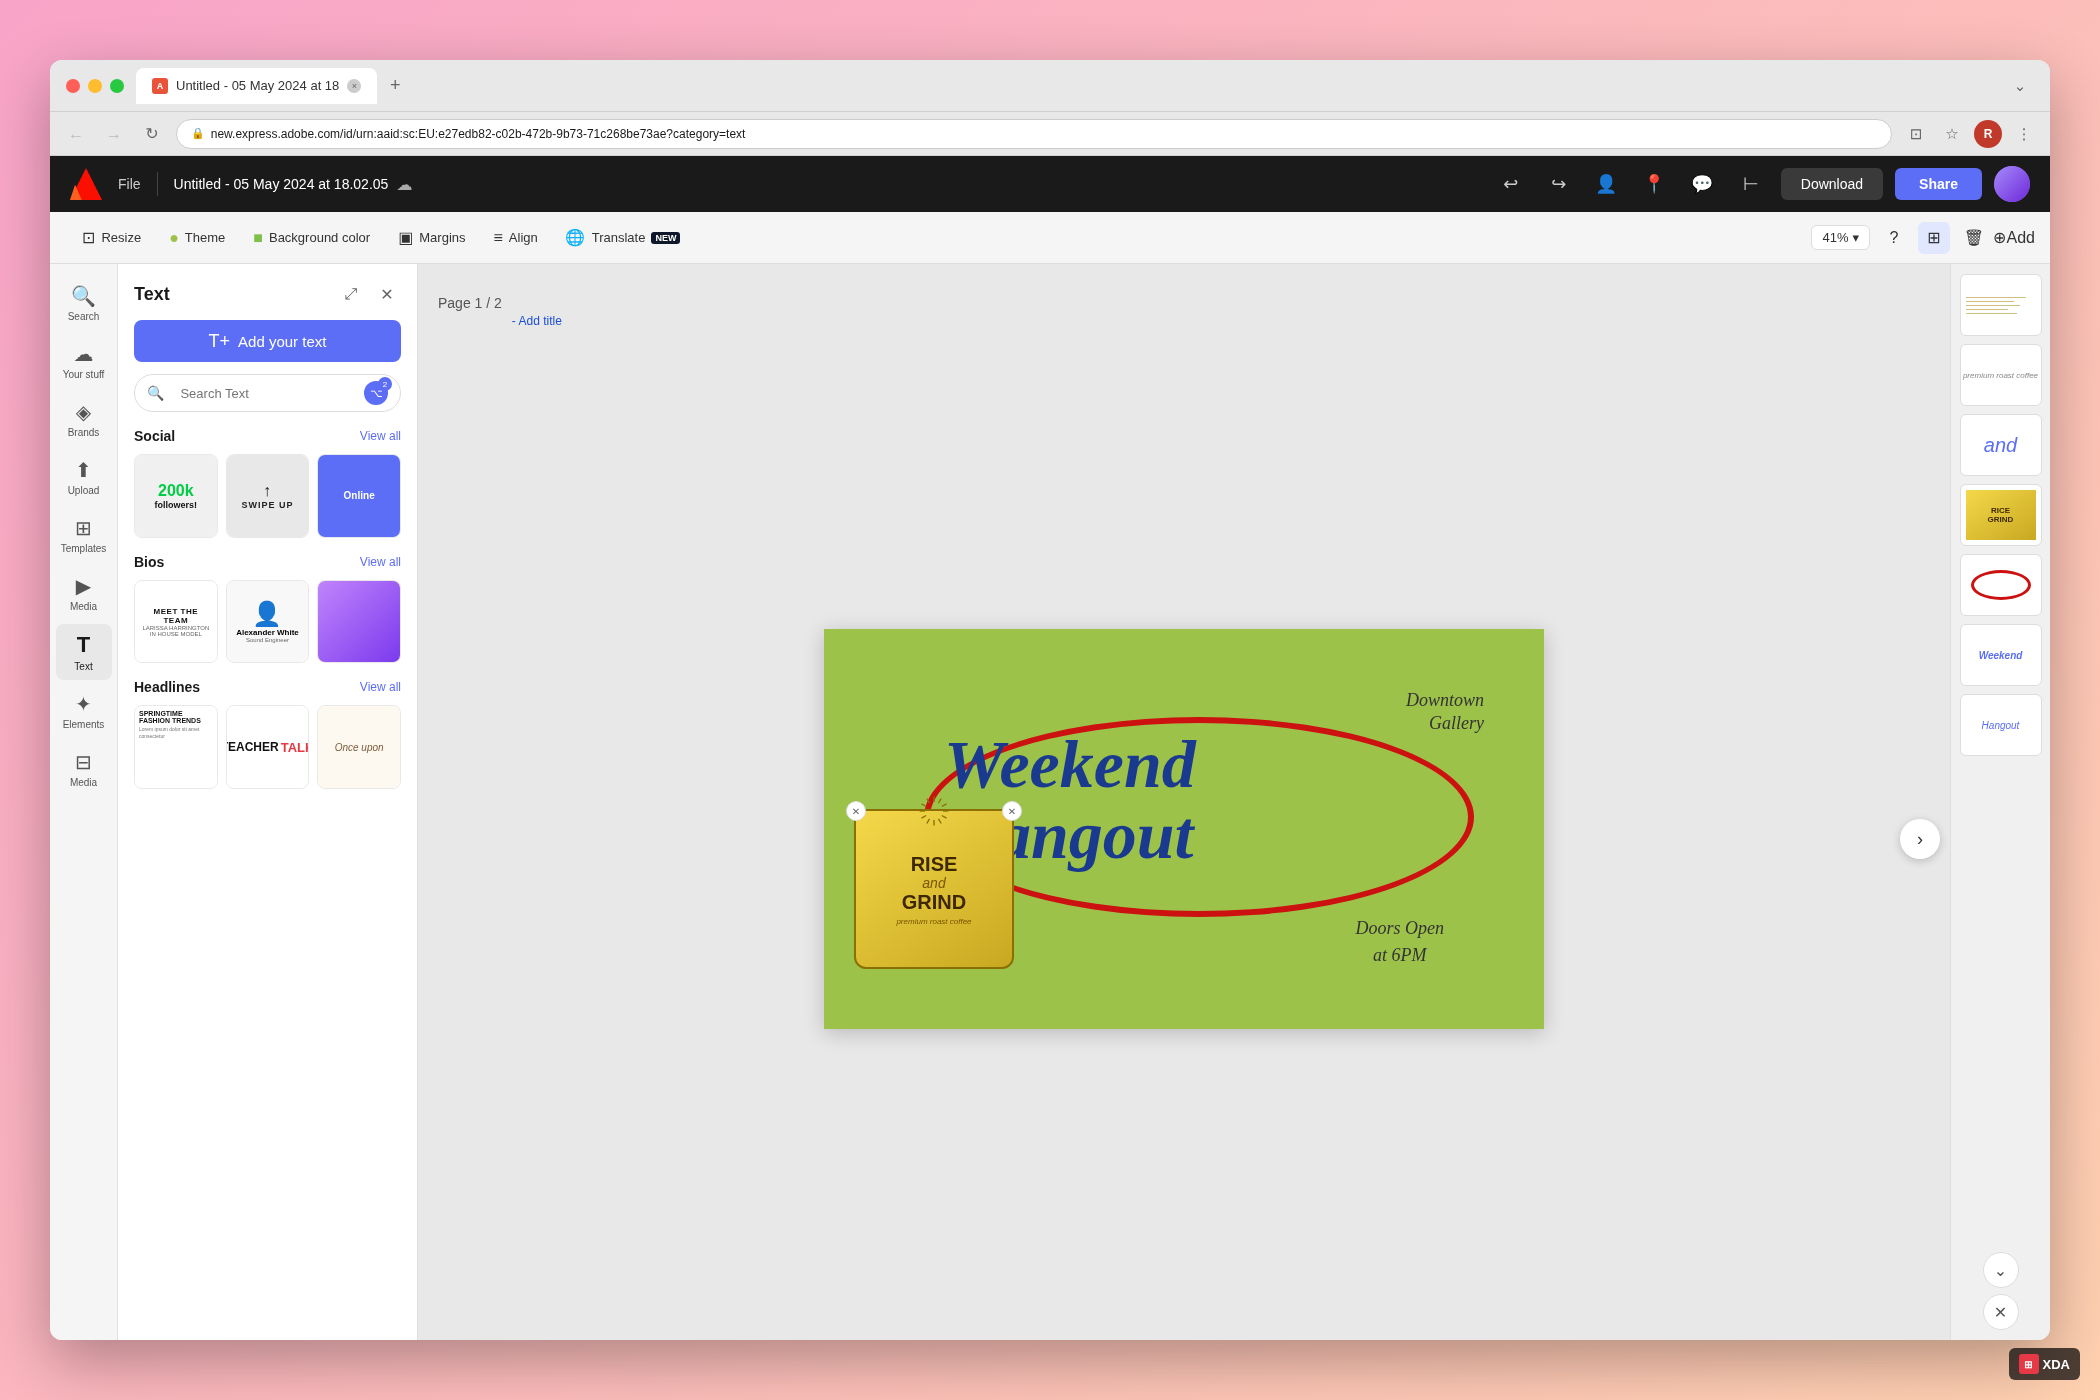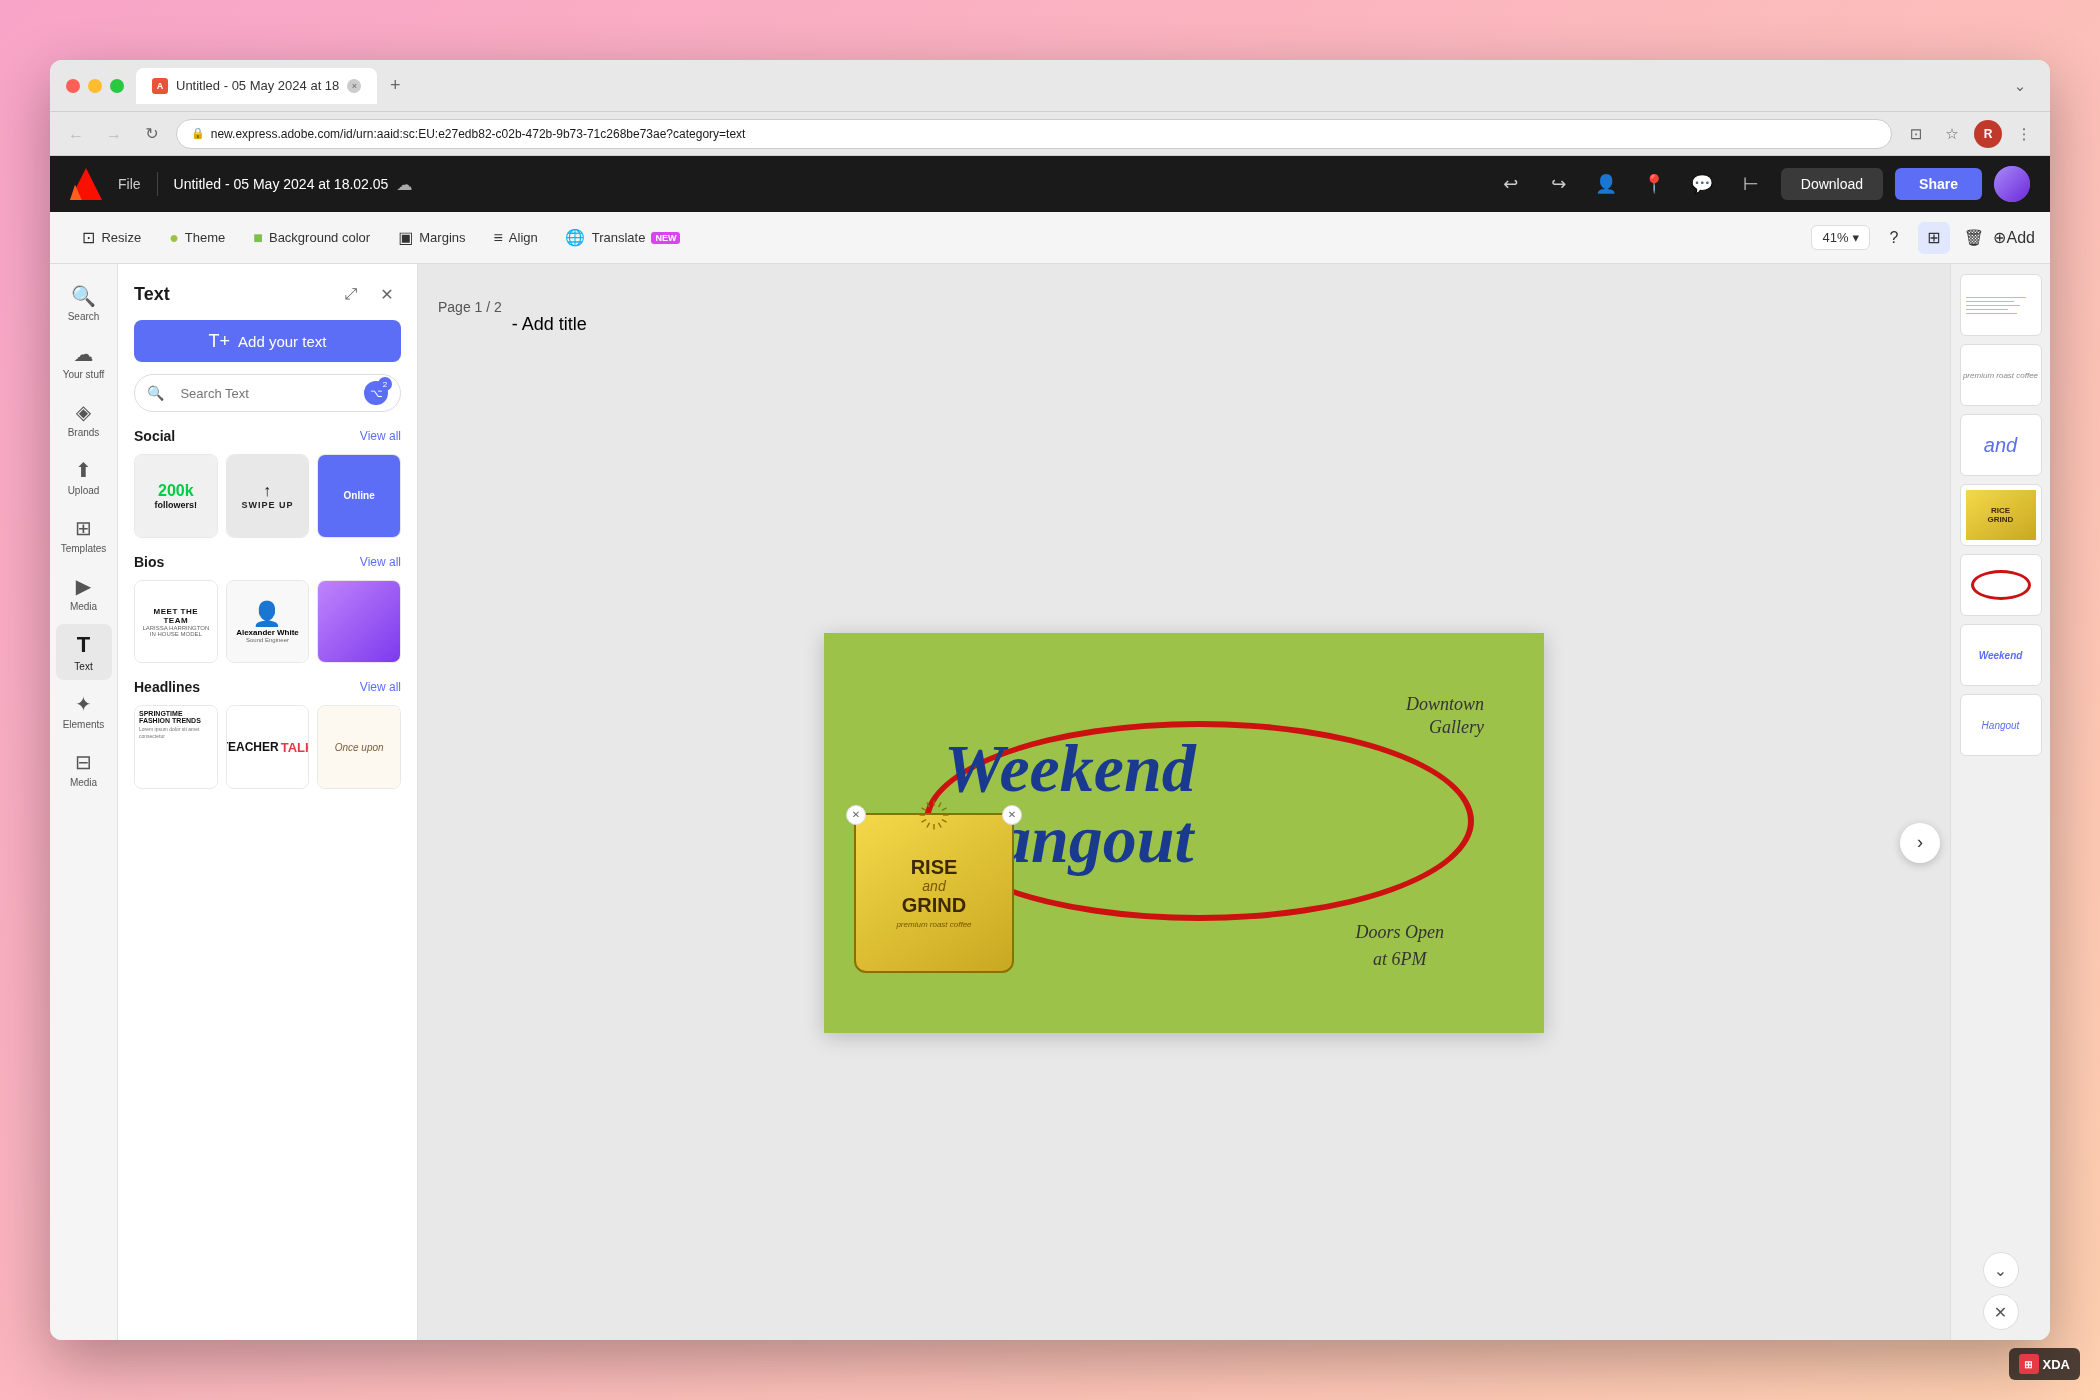--- a/index.html
+++ b/index.html
@@ -303,21 +303,21 @@
       gap: 4px;
       padding: 4px 10px;
       border: 1px solid #ddd;
       border-radius: 6px;
       font-size: 13px;
       color: #333;
       cursor: pointer;
       background: white;
     }
     .translate-badge {
-      background: #d946ef;
+      background: #0f172a;
       color: white;
       font-size: 9px;
       padding: 1px 4px;
       border-radius: 3px;
       font-weight: bold;
     }
     .toolbar-action-btn {
       width: 32px;
       height: 32px;
       display: flex;
@@ -623,22 +623,22 @@
       padding: 14px 20px 10px;
       display: flex;
       align-items: center;
       gap: 10px;
     }
     .page-indicator {
       font-size: 14px;
       color: #555;
     }
     .page-add-title {
-      font-size: 18px;
-      color: #000000;
+      font-size: 12px;
+      color: #1d4ed8;
       margin-top: 36px;
     }
 
     .canvas-wrapper {
       flex: 1;
       display: flex;
       align-items: center;
       justify-content: center;
       padding: 0 60px 20px;
       position: relative;

